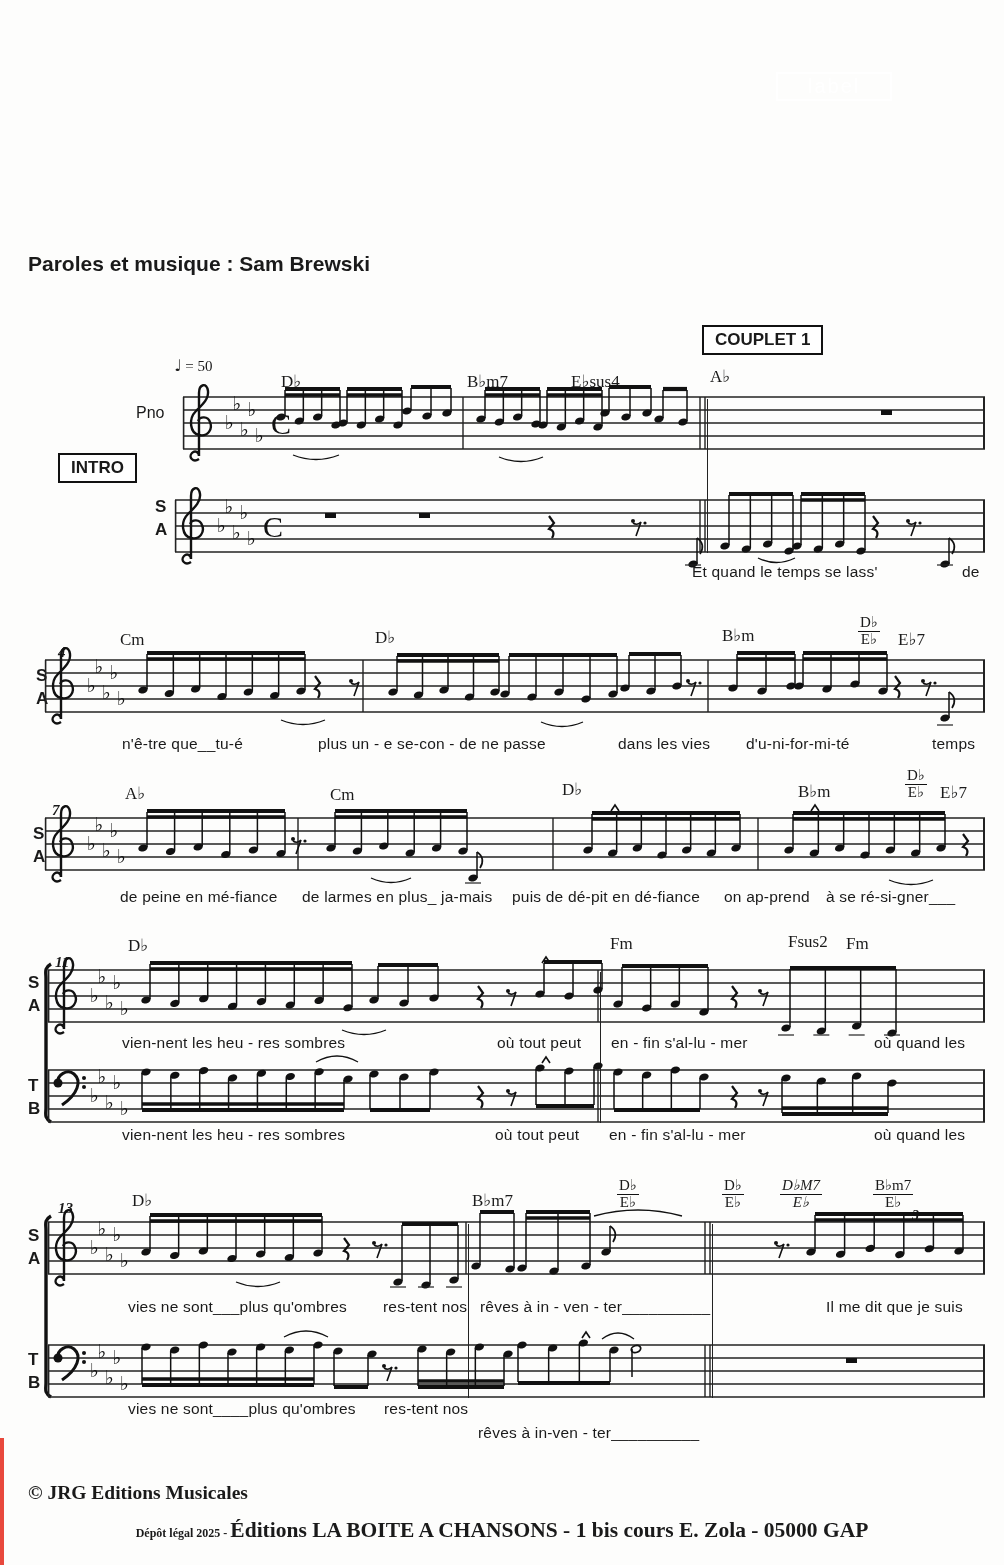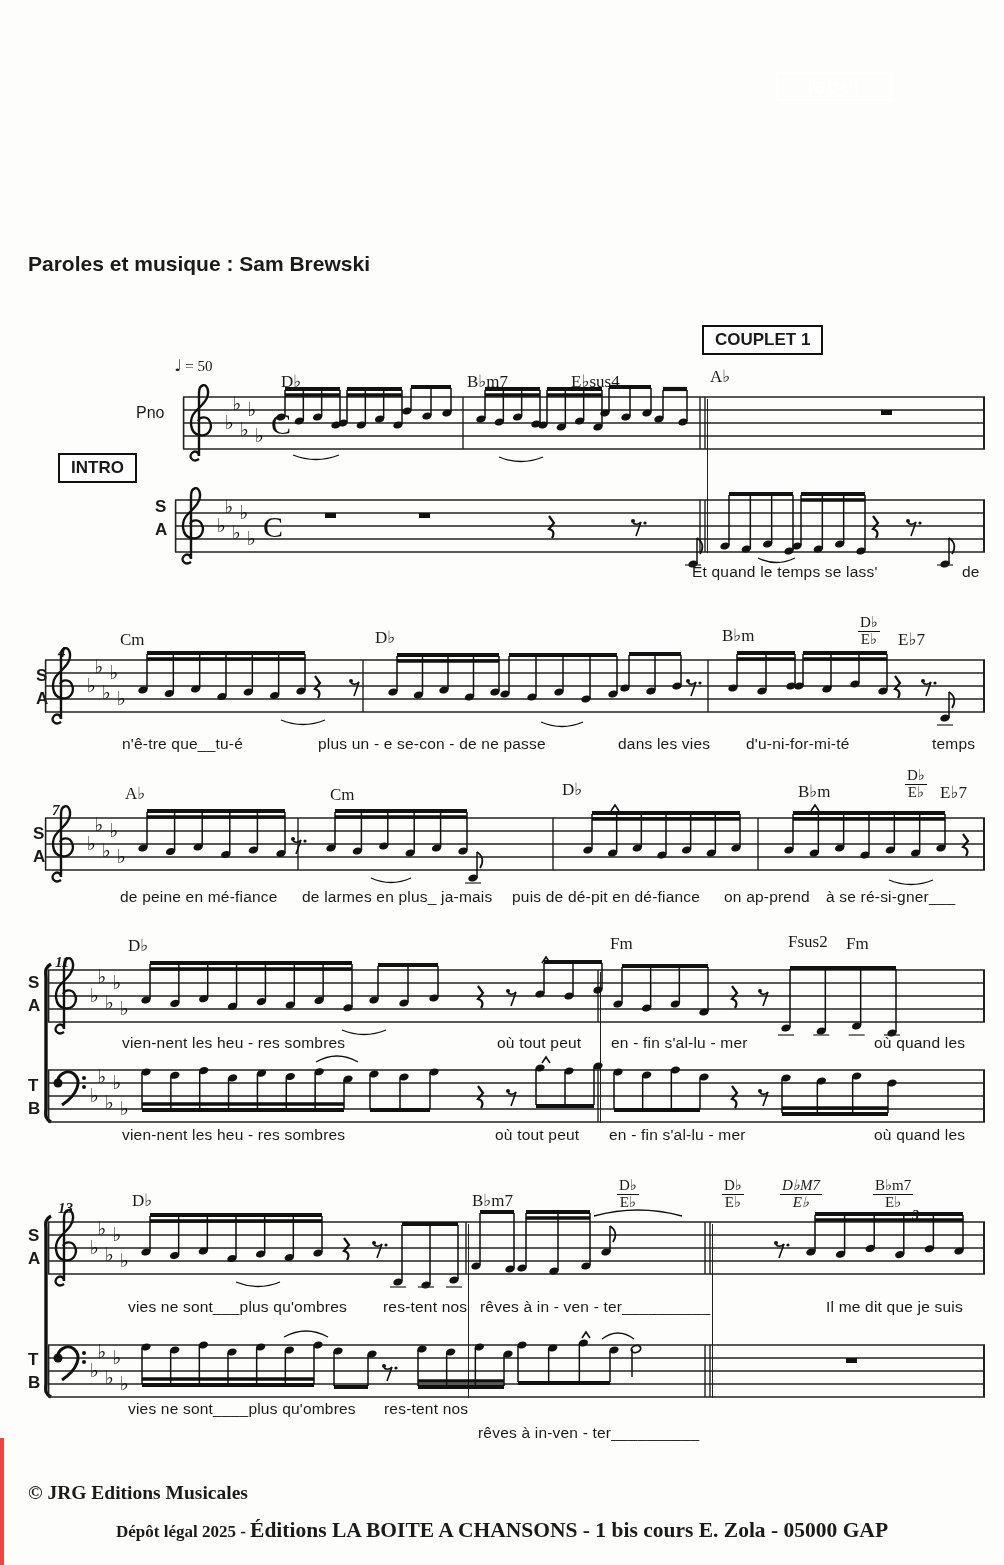--- a/index.html
+++ b/index.html
@@ -34,21 +34,21 @@
           font-weight:bold;font-size:14px;}
   .tempo{position:absolute;left:174px;top:356px;font-family:"Liberation Serif",serif;font-size:15px;}
   .tempo .note{font-family:"DejaVu Sans",sans-serif;font-size:16px;}
   .connector{position:absolute;width:1.4px;background:#222;}
   .redstrip{position:absolute;left:0;top:1438px;width:4px;height:127px;background:#e8483c;}
   
   .copy{position:absolute;left:28px;top:1482px;font-family:"Liberation Serif",serif;
         font-weight:bold;font-size:19.5px;}
   .legal{position:absolute;left:0;right:0;top:1518px;text-align:center;
          font-family:"Liberation Serif",serif;font-weight:bold;}
-  .legal .sm{font-size:17px;}
+  .legal .sm{font-size:12px;}
   .legal .lg{font-size:21.5px;}
   svg.staff{position:absolute;overflow:visible;}
 </style>
 </head>
 <body>
 
 <div class="page">
 
   <div class="logo-label">label</div>
 

